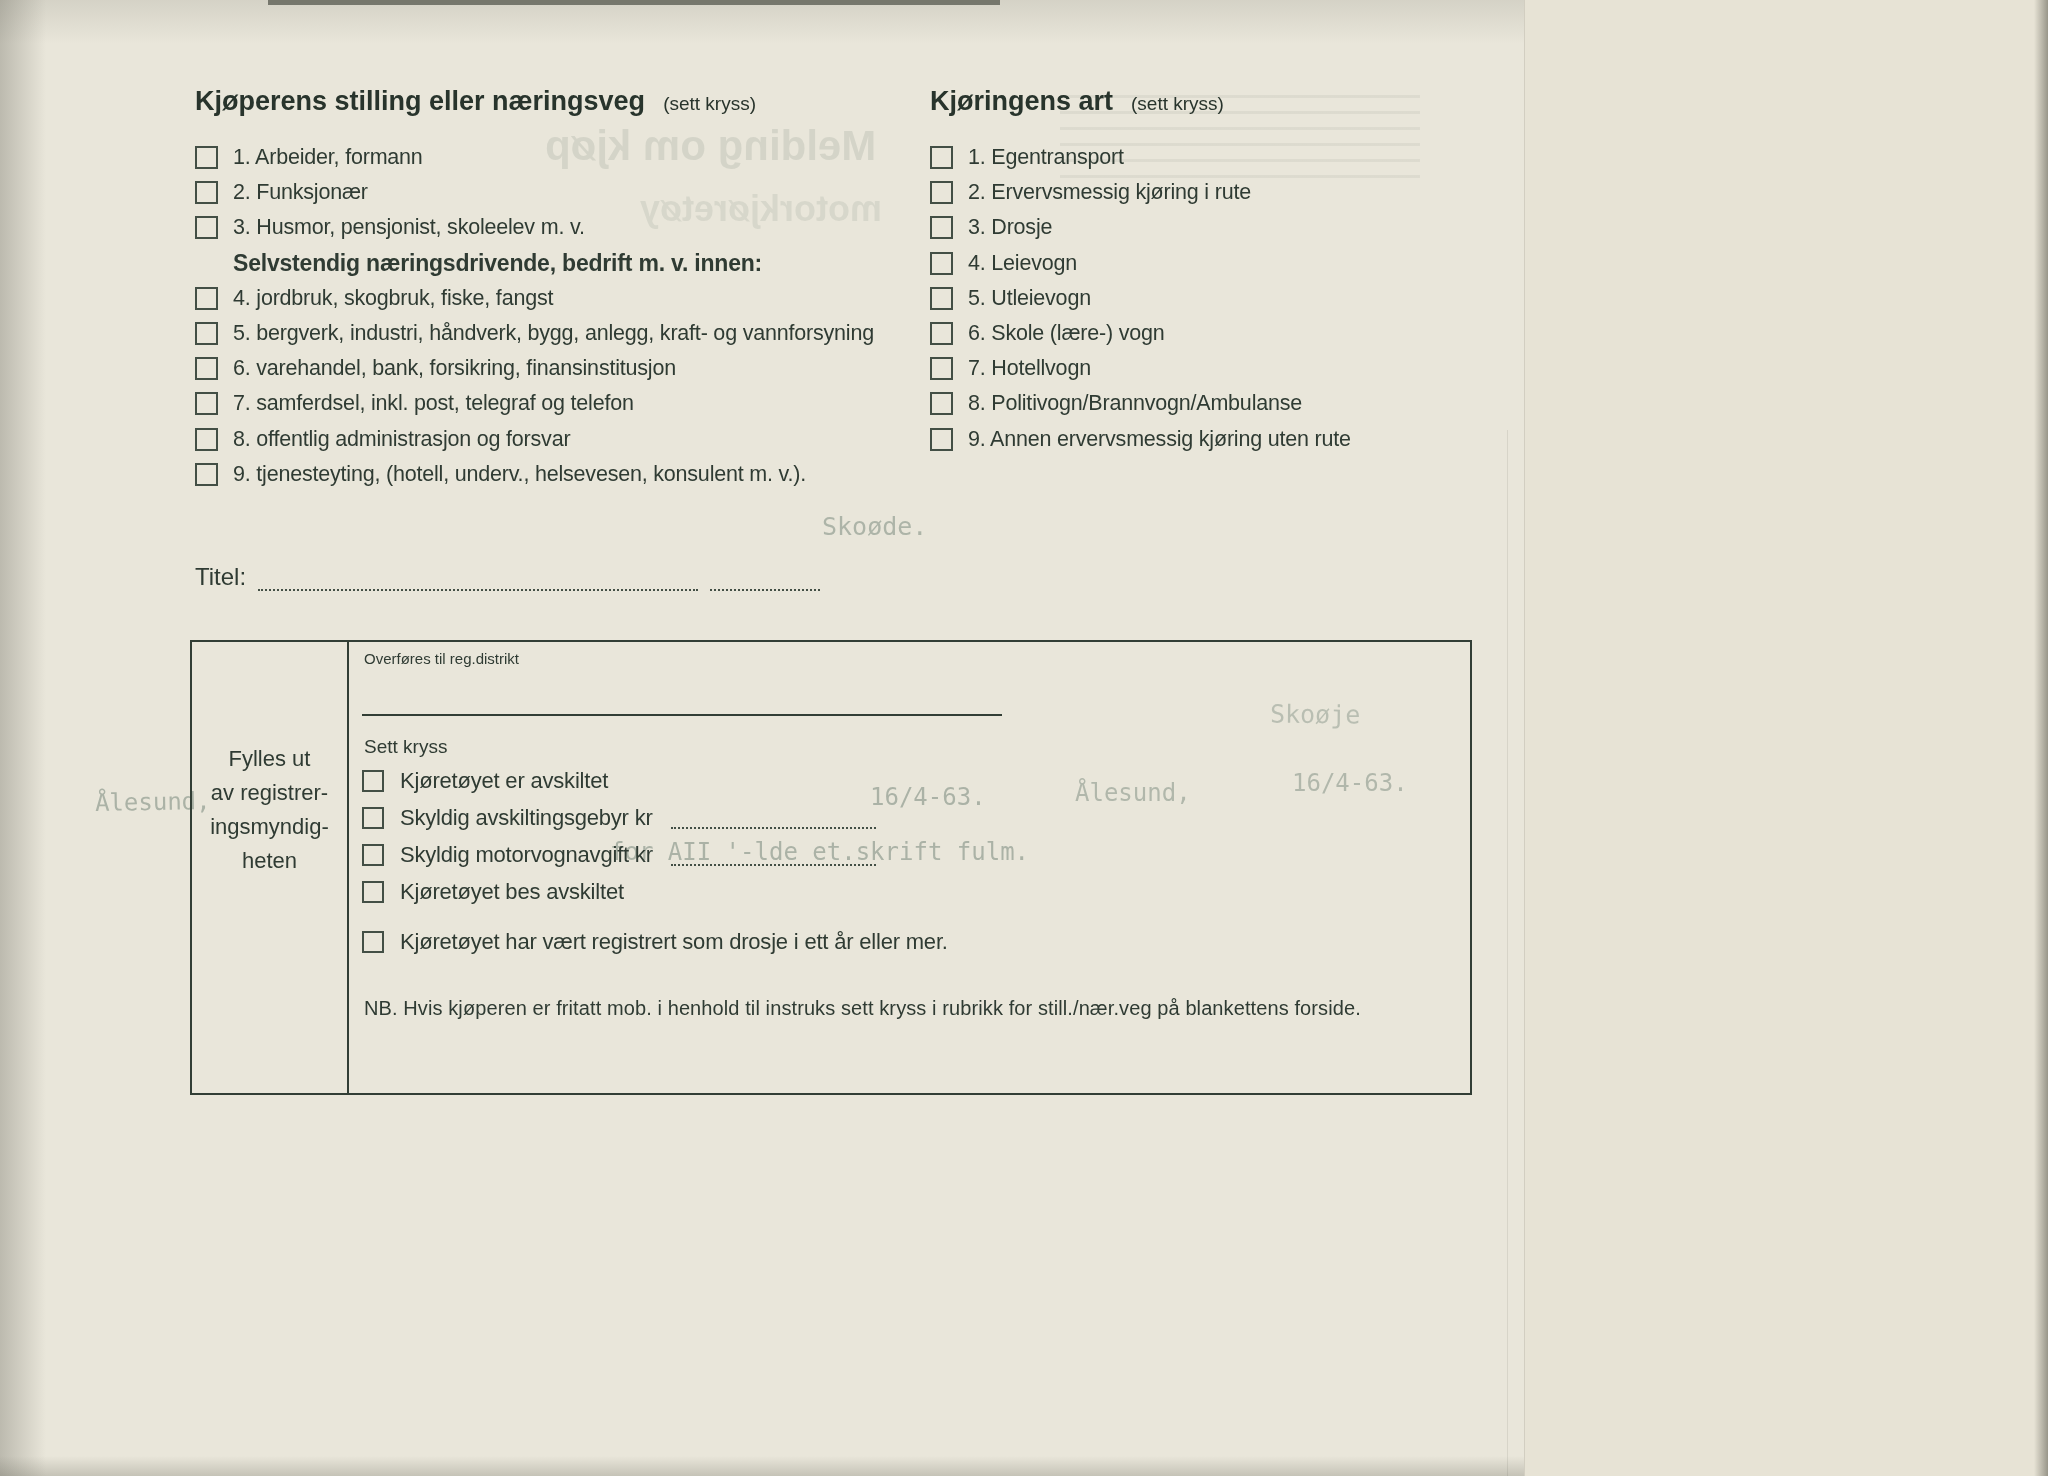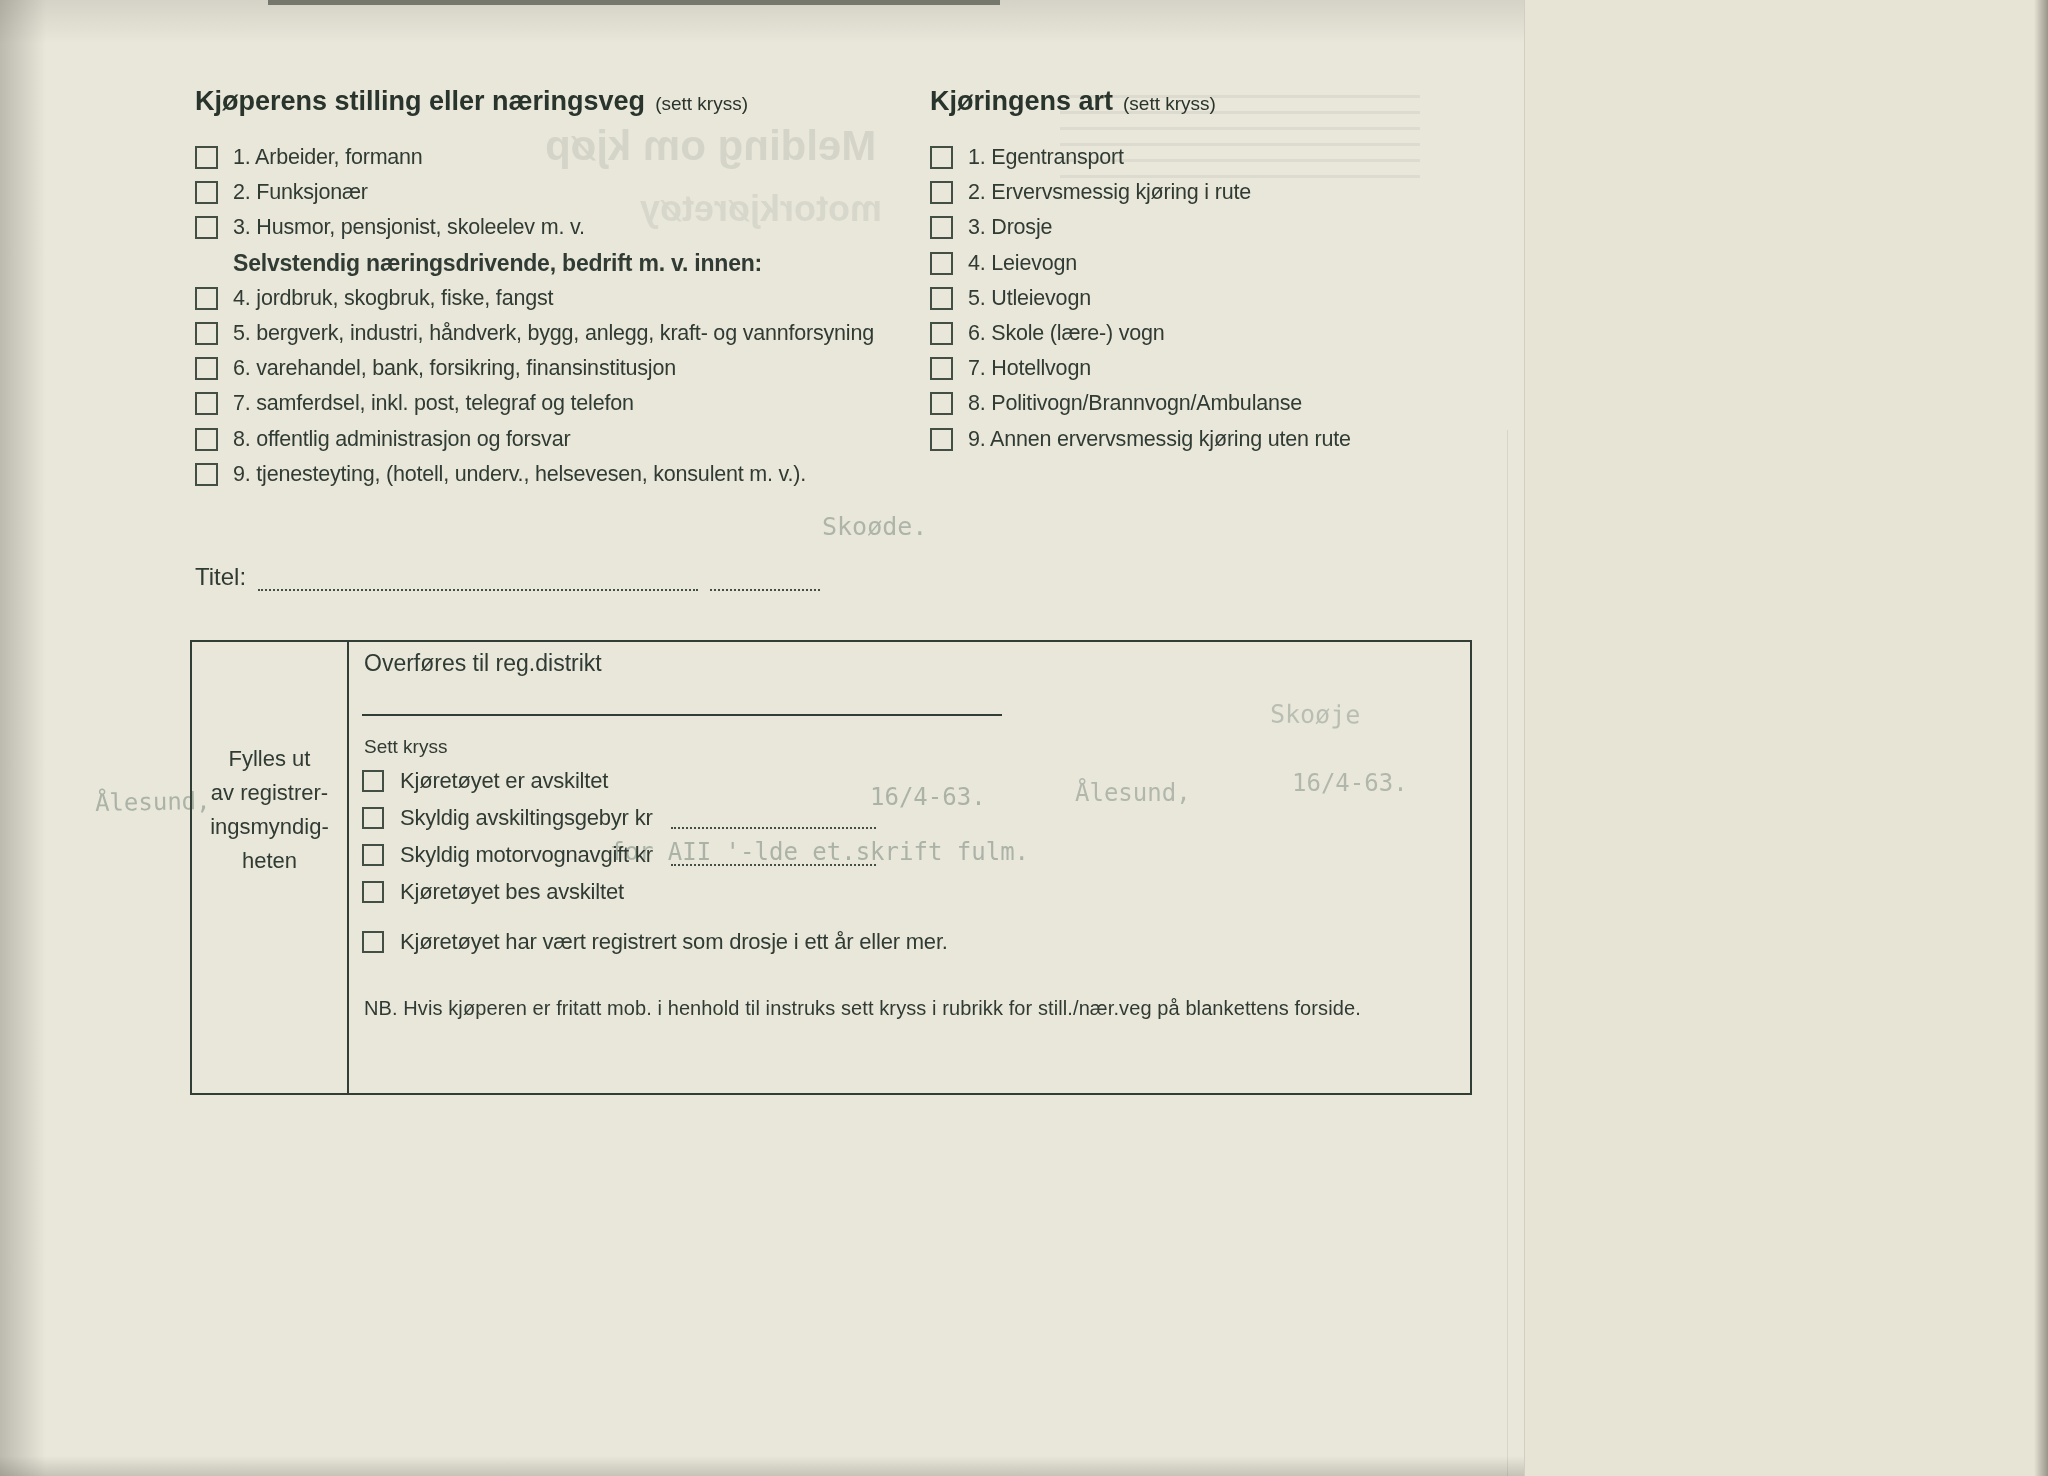--- a/index.html
+++ b/index.html
@@ -41,21 +41,21 @@
   .bt-alesund-left { left:95px;   top:788px; font-size:24px; opacity:.5; transform:rotate(-1deg); }
   .bt-date-center  { left:870px;  top:783px; font-size:24px; opacity:.5; }
   .bt-alesund-right{ left:1075px; top:779px; font-size:24px; opacity:.45; }
   .bt-date-right   { left:1292px; top:769px; font-size:24px; opacity:.45; }
   .bt-note         { left:610px;  top:838px; font-size:24px; opacity:.5; }
 
   
   .col-header { position:absolute; font-weight:bold; font-size:27px; color:#28342c; white-space:nowrap; }
   .header-left  { left:195px; top:86px; }
   .header-right { left:930px; top:86px; }
-  .hint { font-weight:normal; font-size:19px; margin-left:10px; }
+  .hint { font-weight:normal; font-size:19px; margin-left:18px; }
 
   
   .col { position:absolute; }
   .left-col  { left:195px; top:140px; width:740px; }
   .right-col { left:930px; top:140px; width:580px; }
   .opt-row { display:flex; align-items:center; height:35.2px; gap:15px;
              font-size:21.5px; letter-spacing:-0.2px; white-space:nowrap; }
   .checkbox { display:inline-block; width:23px; height:23px; border:2px solid #434f45;
               background:transparent; flex:0 0 auto; }
   .subheader { font-weight:bold; font-size:23px; height:35.2px; display:flex; align-items:center;
@@ -67,21 +67,21 @@
   .leader { display:inline-block; border-bottom:2px dotted #434f45; height:1.05em; }
   .titel-leader  { width:440px; }
   .titel-leader2 { width:110px; }
 
   
   .admin-box { position:absolute; left:190px; top:640px; width:1282px; height:455px;
                border:2px solid #323e35; }
   .admin-left { position:absolute; left:0; top:0; width:157px; height:100%;
                 border-right:2px solid #323e35; padding-top:100px;
                 font-size:22px; line-height:34px; text-align:center; }
-  .transfer-label { position:absolute; left:172px; top:8px;  font-size:23px; }
+  .transfer-label { position:absolute; left:172px; top:8px;  font-size:15px; }
   .transfer-rule  { position:absolute; left:170px; top:72px; width:640px; border-top:2px solid #323e35; }
   .sett-kryss     { position:absolute; left:172px; top:94px; font-size:19px; }
   .check-rows { position:absolute; left:170px; top:120px; display:flex; flex-direction:column;text-align:center; }
   .check-row  { display:flex; align-items:center; gap:16px; height:37px;
                 font-size:22px; letter-spacing:-0.2px; white-space:nowrap; }
   .check-row .checkbox { width:22px; height:22px; }
   .kr-leader  { width:205px; margin-left:2px; }
   .drosje-row { position:absolute; left:170px; top:281px; }
   .nb-note    { position:absolute; left:172px; top:355px; font-size:20px;
                 letter-spacing:0.1px; white-space:nowrap; }

